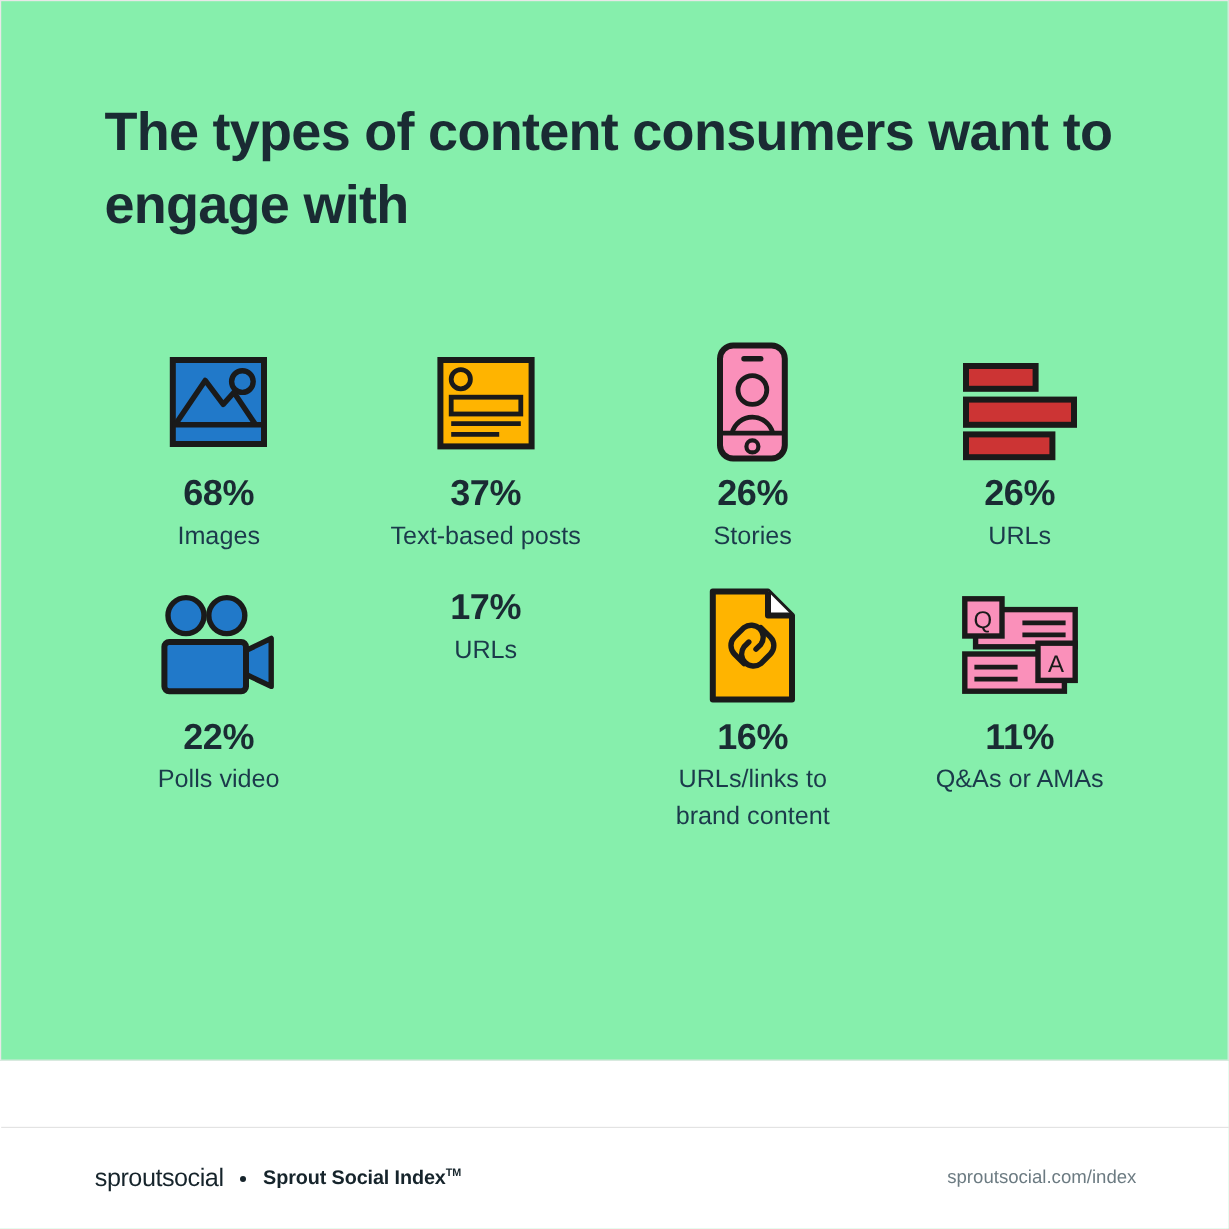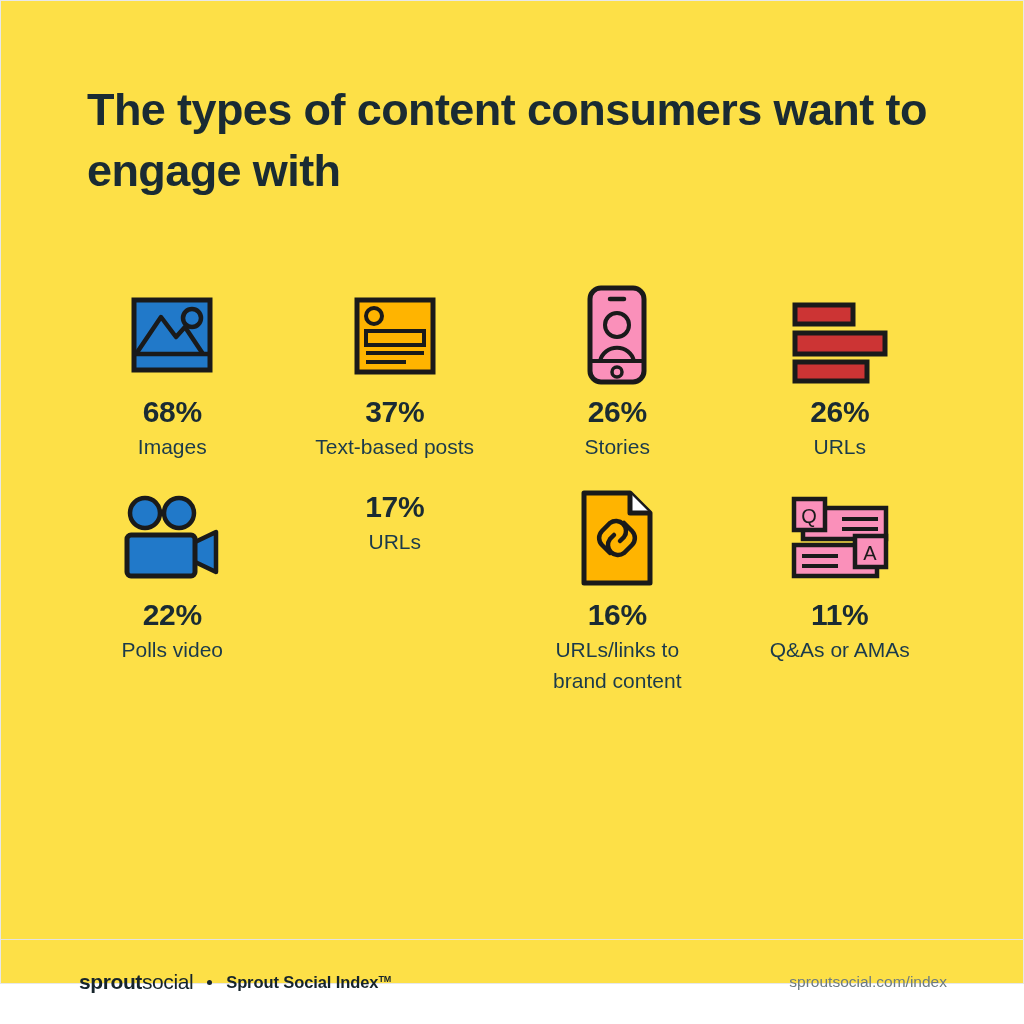--- a/index.html
+++ b/index.html
@@ -10,43 +10,43 @@
     width: 1024px;
     height: 1024px;
     background: #ffffff;
     font-family: "Liberation Sans", sans-serif;
     color: #1b2a33;
     overflow: hidden;
   }
   .canvas {
     position: relative;
     width: 1024px;
-    height: 984px;
-    background: #fde047;
+    height: 884px;
+    background: #86efac;
     box-sizing: border-box;
     border: 1px solid #e8e8e8;
   }
 
   
   .title {
     position: absolute;
     left: 86px;
     top: 78px;
     width: 840px;
     font-size: 45px;
     line-height: 61px;
     font-weight: 700;
     letter-spacing: -0.6px;
     color: #1a2b33;
   }
 
   
   .grid {
     position: absolute;
-    left: 60px;
+    left: 70px;
     top: 280px;
     width: 890px;
     display: flex;
     flex-direction: column;
     gap: 22px;
   }
   .row {
     display: flex;
     flex-direction: row;
     width: 100%;
@@ -107,21 +107,21 @@
     display: flex;
     align-items: center;
     gap: 14px;
   }
   .logo {
     font-size: 21px;
     color: #16242b;
     letter-spacing: -0.4px;
     white-space: nowrap;
   }
-  .logo .b { font-weight: 700; }
+  .logo .b { font-weight: 400; }
   .logo .l { font-weight: 400; }
   .dot {
     width: 5px;
     height: 5px;
     border-radius: 50%;
     background: #16242b;
     display: inline-block;
   }
   .index-name {
     font-size: 16.5px;

